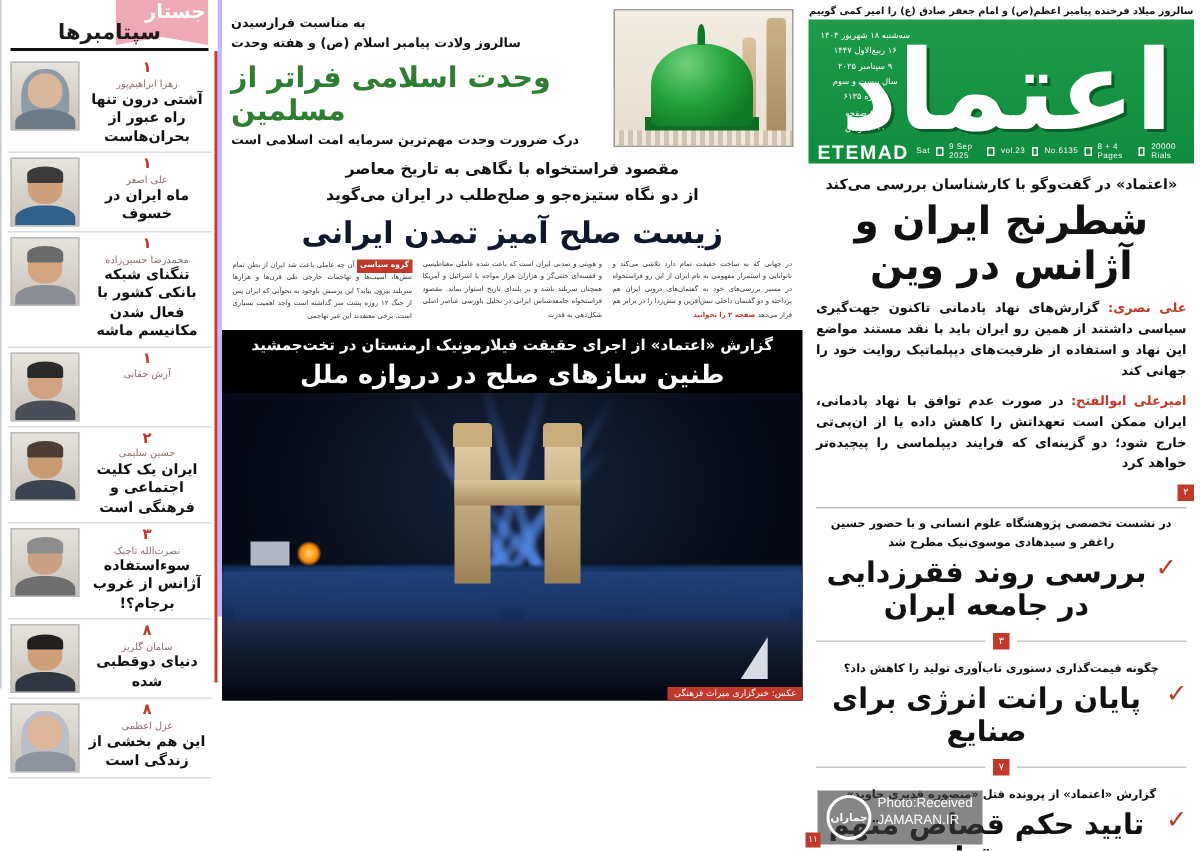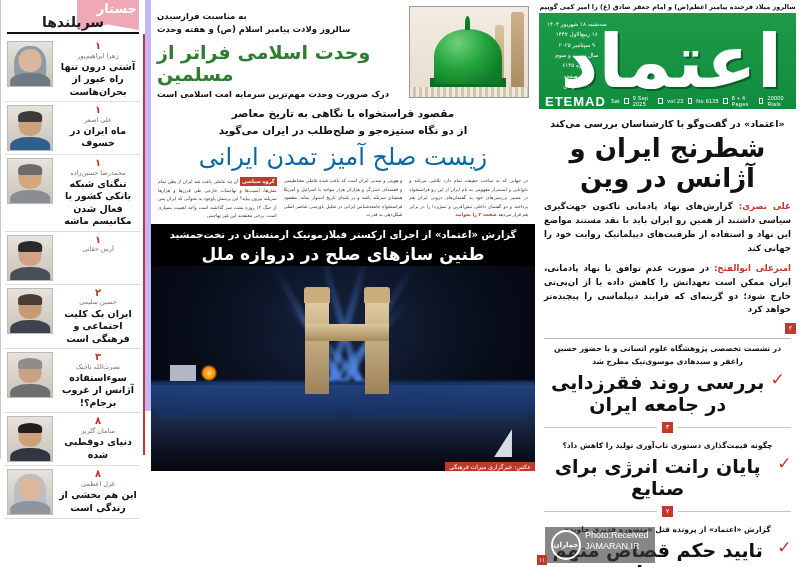--- a/index.html
+++ b/index.html
@@ -62,21 +62,21 @@
   }
   .av-bg{position:absolute;inset:0;}
   .av-head{position:absolute;left:50%;top:16%;width:52%;height:52%;border-radius:48% 48% 44% 44%;transform:translateX(-50%);}
   .av-body{position:absolute;left:50%;bottom:-12%;width:90%;height:42%;border-radius:46% 46% 0 0;transform:translateX(-50%);}
   .av-scarf{position:absolute;left:50%;top:8%;width:72%;height:86%;border-radius:46% 46% 30% 30%;transform:translateX(-50%);}
   .av-hair{position:absolute;left:50%;top:12%;width:54%;height:24%;border-radius:50% 50% 10% 10%;transform:translateX(-50%);}
 
   
   .center{
     width:390px;flex:0 0 390px;height:411px;
-    border-left:6px solid #c4b5fd;
+    border-left:3px solid #c4b5fd;
     box-sizing:border-box;position:relative;background:#fff;
   }
   .unity-block{display:flex;flex-direction:row;padding:6px 6px 4px 6px;gap:6px;align-items:flex-start;}
   .unity-text{flex:1 1 auto;text-align:left;padding-top:4px;}
   .unity-kicker{font-size:8.5px;font-weight:bold;line-height:1.5;color:#111;text-align:left;}
   .unity-head{font-size:19px;font-weight:bold;color:#2f7d32;margin:5px 0 4px 0;letter-spacing:-0.5px;text-align:left;}
   .unity-sub{font-size:8.5px;font-weight:bold;color:#111;text-align:left;}
   .dome-photo{
     width:118px;height:90px;flex:0 0 118px;border:1px solid #999;
     position:relative;overflow:hidden;background:linear-gradient(#e9e4dc,#d8d2c8);
@@ -88,21 +88,21 @@
   .dome-tip{position:absolute;left:47%;bottom:74%;width:5px;height:14px;background:#0e7a26;border-radius:50% 50% 0 0;}
   .minaret{position:absolute;bottom:10%;width:9px;height:62%;background:linear-gradient(#d9c4a0,#b99c72);border-radius:3px 3px 0 0;}
   .min-a{left:30%;height:52%;}
   .min-b{left:72%;height:70%;}
   .min-c{left:86%;height:84%;width:13px;background:linear-gradient(#cbb189,#a98c63);}
   .dome-base{position:absolute;left:0;bottom:0;width:100%;height:11%;background:repeating-linear-gradient(90deg,#efe8db 0 3px,#cfc4ae 3px 6px);}
   .sky{position:absolute;inset:0;background:linear-gradient(#f2ece2,#e6ddcd);}
 
   .main-head-wrap{padding:2px 8px 0 8px;text-align:center;}
   .mh-kicker{font-size:10.5px;font-weight:bold;line-height:1.7;color:#111;}
-  .mh-title{font-size:24px;font-weight:normal;line-height:1.12;color:#0369a1;margin:4px 0 6px 0;letter-spacing:-1px;}
+  .mh-title{font-size:20px;font-weight:bold;line-height:1.12;color:#0f172a;margin:4px 0 6px 0;letter-spacing:-1px;}
 
   .body-cols{display:flex;flex-direction:row;gap:7px;padding:0 7px 4px 7px;}
   .bcol{flex:1 1 0;min-width:0;}
   .bcol p{margin:0;font-size:4.6px;line-height:1.85;text-align:justify;color:#333;}
   .grp-tag{display:inline-block;background:#c0392b;color:#fff;font-size:5px;font-weight:bold;padding:0 2px;}
   .jump-ref{color:#c0392b;font-weight:bold;}
 
   .photo-caption{background:#000;color:#fff;padding:4px 8px 2px 8px;text-align:center;}
   .pc-kicker{font-size:10px;font-weight:bold;line-height:1.4;}
   .pc-title{font-size:17px;font-weight:bold;margin-top:2px;letter-spacing:-0.5px;}
@@ -312,21 +312,21 @@
       </div>
       <div class="bcol">
         <p>و هویتی و تمدنی ایران است که باعث شده عاملی مغناطیسی و قفسه‌ای خنثی‌گر و هزاران هزار مواجه با اسرائیل و آمریکا همچنان سربلند باشد و بر بلندای تاریخ استوار بماند. مقصود فراستخواه جامعه‌شناس ایرانی در تحلیل باورسی عناصر اصلی شکل‌دهی به قدرت</p>
       </div>
       <div class="bcol">
         <p><span class="grp-tag">گروه سیاسی</span> <span>آن چه عاملی باعث شد ایران از بطن تمام تنش‌ها، آسیب‌ها و تهاجمات خارجی طی قرن‌ها و هزار‌ها سربلند بیرون بیاید؟ این پرسش باوجود به نحوآتی که ایران پس از جنگ ۱۲ روزه پشت سر گذاشته است واجد اهمیت بسیاری است. برخی معتقدند این غیر تهاجمی</span></p>
       </div>
     </div>
 
     <div class="photo-caption">
-      <div class="pc-kicker">گزارش «اعتماد» از اجرای ارکستر فیلارمونیک ارمنستان در تخت‌جمشید</div>
+      <div class="pc-kicker">گزارش «اعتماد» از اجرای حقیقت فیلارمونیک ارمنستان در تخت‌جمشید</div>
       <div class="pc-title">طنین سازهای صلح در دروازه ملل</div>
     </div>
 
     <div class="persepolis">
       <div class="night"></div>
       <div class="beam b5"></div>
       <div class="beam b6"></div>
       <div class="beam b1"></div>
       <div class="beam b2"></div>
       <div class="beam b3"></div>
@@ -347,21 +347,21 @@
       <div class="crowd"></div>
       <div class="sail"></div>
       <div class="photo-credit">عکس: خبرگزاری میراث فرهنگی</div>
     </div>
   </div>
 
   <div class="sidebar">
     <div class="sb-left-rule"></div>
     <div class="jostar-banner"></div>
     <div class="jostar-text">جستار</div>
-    <div class="sidebar-title">سربلند‌ها</div>
+    <div class="sidebar-title">سپتامبر‌ها</div>
     <div class="sidebar-rule"></div>
     <div id="notes-list">
         <div class="note">
           <div class="note-text">
             <div class="note-page">۱</div>
             <div class="note-author">زهرا ابراهیم‌پور</div>
             <div class="note-title">آشتی درون تنها راه عبور از بحران‌هاست</div>
           </div>
           <div class="avatar">
             <div class="av-bg" style="background:linear-gradient(#e6e2dc,#c8c2ba)"></div>

